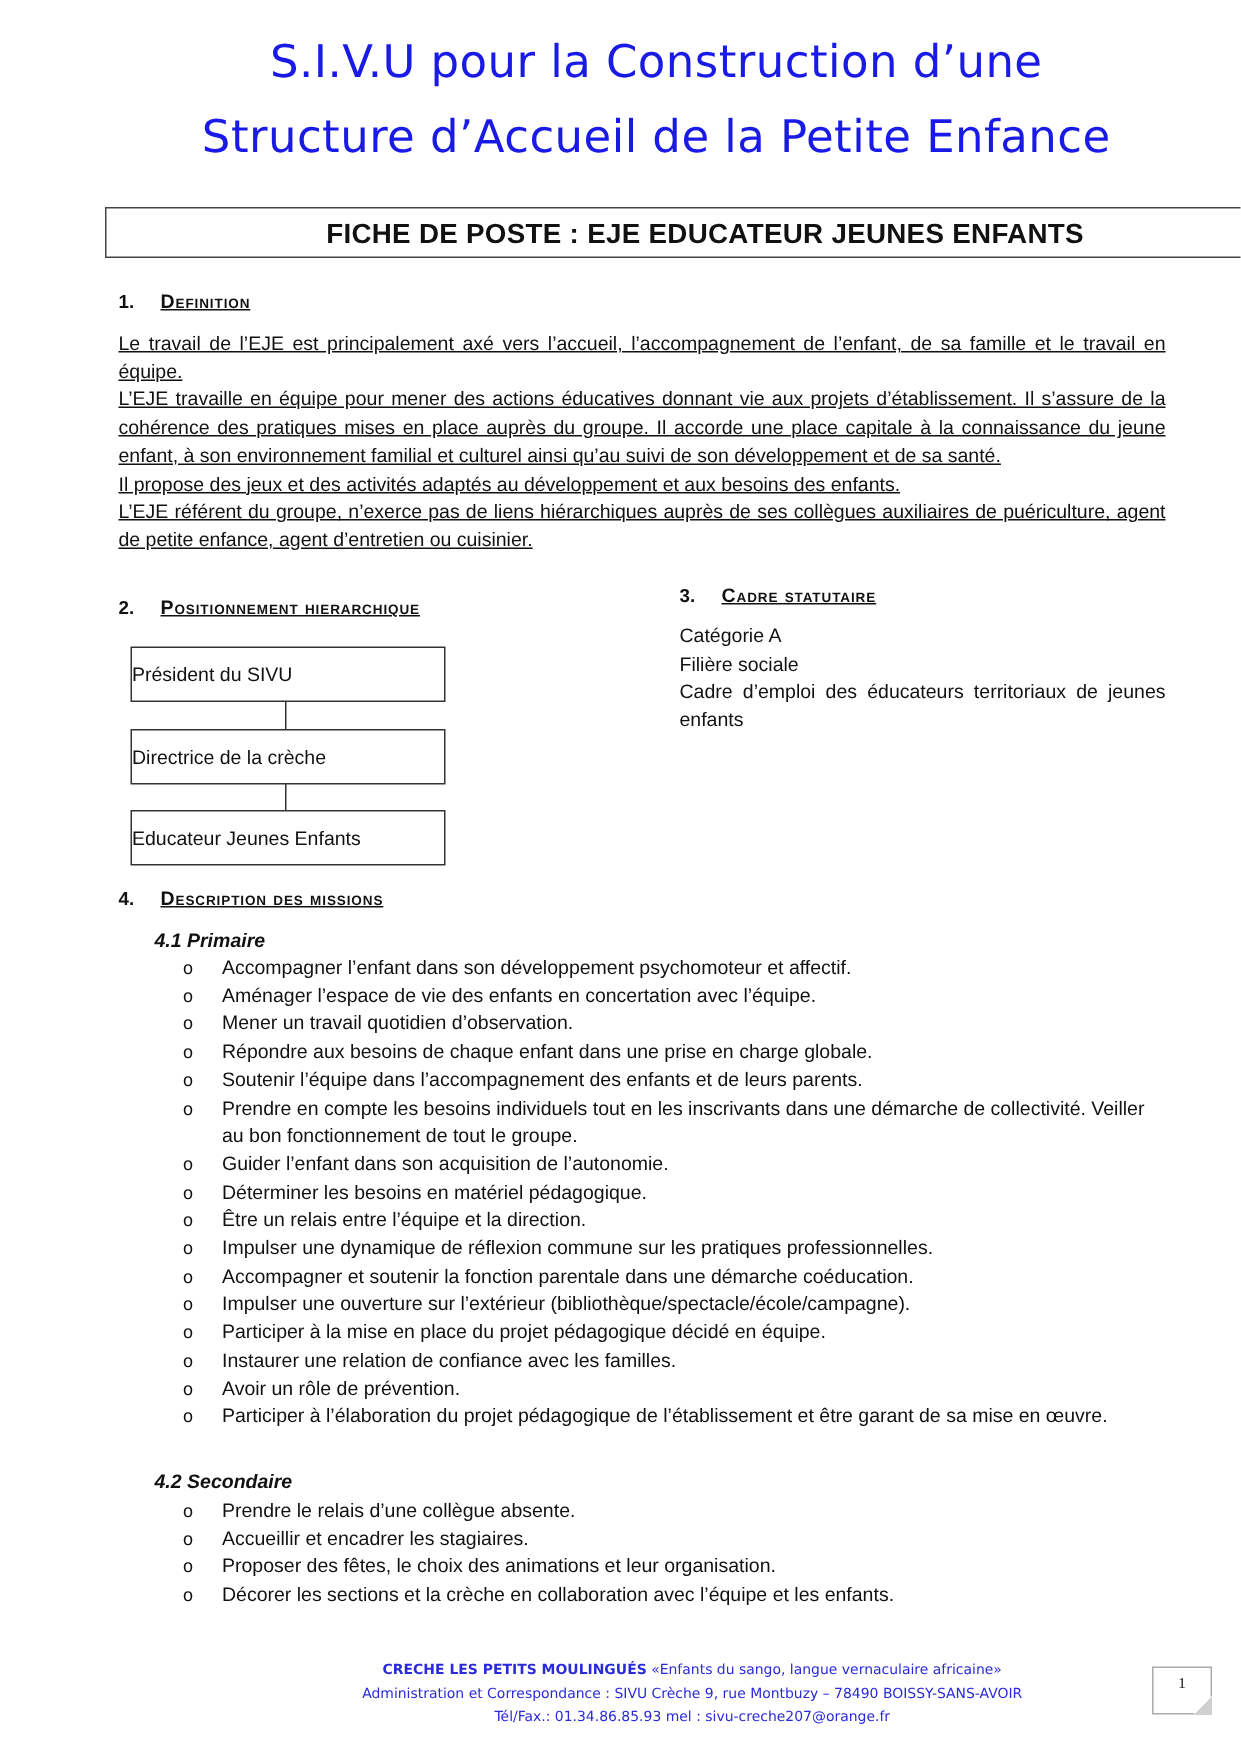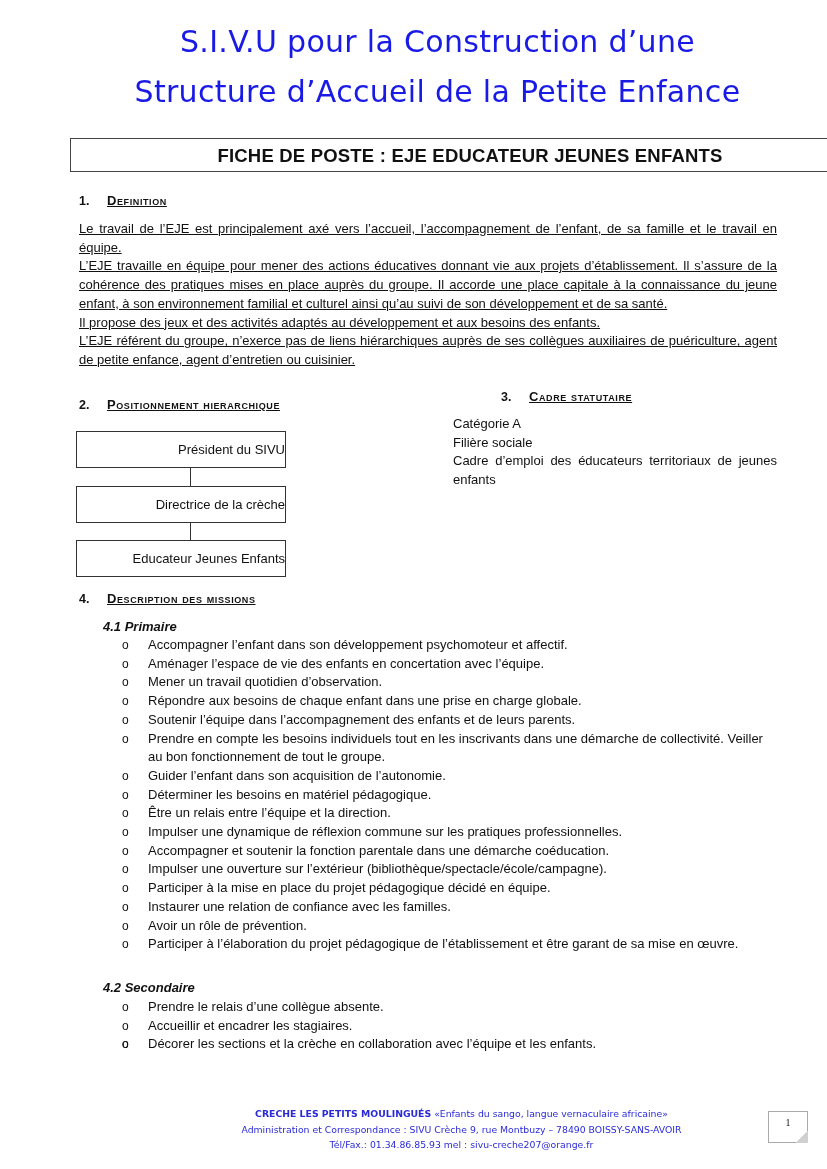--- a/index.html
+++ b/index.html
@@ -9,22 +9,22 @@
     .title-line { position: absolute; left: 0; width: 827px; text-align: center;
       color: #1a1ae6; font-family: "DejaVu Sans", sans-serif; font-size: 30px; letter-spacing: 0.3px; padding-left: 24px; }
     .fiche-box { left: 70px; top: 138px; width: 800px; height: 34px; border: 1px solid #444;
       box-sizing: border-box; text-align: center; font-weight: bold; font-size: 18.5px;
       line-height: 33px; letter-spacing: 0.2px; }
     .sec-head { font-weight: bold; font-size: 12.5px; }
     .sec-head .num { display: inline-block; width: 28px; }
     .sec-head .ttl { text-decoration: underline; font-variant: small-caps; letter-spacing: 0.6px; font-size: 13px; }
     .para { left: 79px; width: 698px; font-size: 13px; line-height: 18.7px; text-align: justify; }
     .para p { margin: 0; text-decoration: underline; }
-    .org-box { position: absolute; left: 76px; width: 210px; height: 37px; border: 1.2px solid #333;
-      box-sizing: border-box; text-align: right; line-height: 36px; font-size: 13px; }
+    .org-box { position: absolute; left: 87px; width: 210px; height: 37px; border: 1.2px solid #333;
+      box-sizing: border-box; text-align: left; line-height: 36px; font-size: 13px; }
     .org-line { position: absolute; left: 190px; width: 1px; background: #333; }
     .cadre { left: 453px; width: 324px; font-size: 13px; line-height: 18.7px; text-align: justify; }
     .cadre div { margin: 0; }
     .sub-head { left: 103px; font-weight: bold; font-style: italic; font-size: 13px; }
     ul.missions { position: absolute; left: 120px; width: 660px; margin: 0; padding: 0; list-style: none;
       font-size: 13px; line-height: 18.7px; }
     ul.missions li { position: relative; padding-left: 28px; }
     ul.missions li .bul { position: absolute; left: 2px; top: 0; font-size: 12px; }
     .footer { left: 0; width: 827px; text-align: center; color: #2a2ad8; font-size: 9.3px; line-height: 15.5px;
       font-family: "DejaVu Sans", sans-serif; padding-left: 48px; }
@@ -57,21 +57,21 @@
   <span class="num">2.</span><span class="ttl">Positionnement hierarchique</span>
 </div>
 <div>
   <div class="org-box" style="top:431px;">Président du SIVU</div>
   <div class="org-line" style="top:468px; height:18px;"></div>
   <div class="org-box" style="top:486px;">Directrice de la crèche</div>
   <div class="org-line" style="top:522px; height:18px;"></div>
   <div class="org-box" style="top:540px;">Educateur Jeunes Enfants</div>
 </div>
 
-<div class="abs sec-head" style="left:453px; top:389px;margin-left:48px;">
+<div class="abs sec-head" style="left:453px; top:389px;">
   <span class="num">3.</span><span class="ttl">Cadre statutaire</span>
 </div>
 <div class="abs cadre" style="top:415px;">
   <div>Catégorie A</div>
   <div>Filière sociale</div>
   <div>Cadre d’emploi des éducateurs territoriaux de jeunes enfants</div>
 </div>
 
 <div class="abs sec-head" style="left:79px; top:591px;">
   <span class="num">4.</span><span class="ttl">Description des missions</span>
@@ -94,21 +94,21 @@
   <li><span class="bul">o</span><span>Participer à la mise en place du projet pédagogique décidé en équipe.</span></li>
   <li><span class="bul">o</span><span>Instaurer une relation de confiance avec les familles.</span></li>
   <li><span class="bul">o</span><span>Avoir un rôle de prévention.</span></li>
   <li><span class="bul">o</span><span>Participer à l’élaboration du projet pédagogique de l’établissement et être garant de sa mise en œuvre.</span></li>
 </ul>
 
 <div class="abs sub-head" style="top:980px;">4.2 Secondaire</div>
 <ul class="missions" style="top:998px;">
   <li><span class="bul">o</span><span>Prendre le relais d’une collègue absente.</span></li>
   <li><span class="bul">o</span><span>Accueillir et encadrer les stagiaires.</span></li>
-  <li><span class="bul">o</span></li>
+  <li><span class="bul">o</span><span>Proposer des fêtes, le choix des animations et leur organisation.</span></li>
   <li><span class="bul">o</span><span>Décorer les sections et la crèche en collaboration avec l’équipe et les enfants.</span></li>
 </ul>
 
 <div class="abs footer" style="top:1106px;">
   <div><span class="brand">CRECHE LES PETITS MOULINGUÉS</span> <span>«Enfants du sango, langue vernaculaire africaine»</span></div>
   <div>Administration et Correspondance : SIVU Crèche 9, rue Montbuzy  – 78490 BOISSY-SANS-AVOIR</div>
   <div>Tél/Fax.: 01.34.86.85.93  mel : sivu-creche207@orange.fr</div>
 </div>
 
 <div class="abs page-box">

